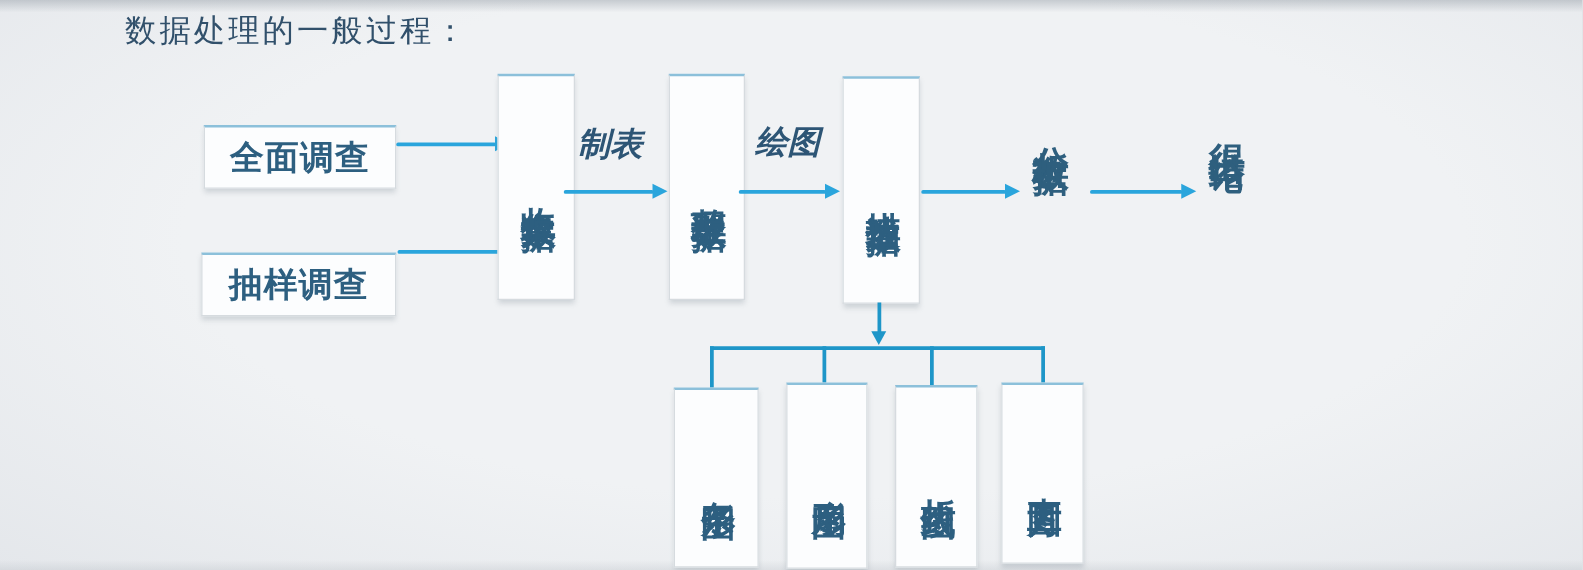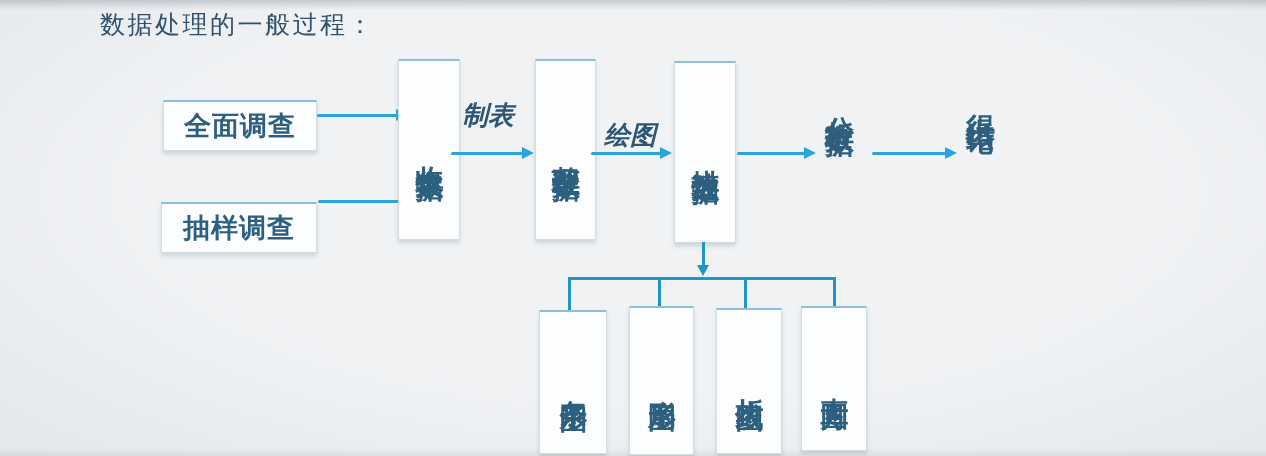--- a/index.html
+++ b/index.html
@@ -94,21 +94,21 @@
   <div class="box vbox" style="left:535px;top:59px;width:59px;height:178px;">
     <span class="vtext">整理数据</span>
   </div>
   <div class="box vbox" style="left:674px;top:61px;width:60px;height:179px;">
     <span class="vtext">描述数据</span>
   </div>
 
   <div class="edge-label" style="left:448px;top:98px;width:80px;">制表</div>
   <div class="arrow" style="left:451px;top:152px;width:72px;"></div>
 
-  <div class="edge-label" style="left:590px;top:118px;width:80px;">绘图</div>
+  <div class="edge-label" style="left:590px;top:96px;width:80px;">绘图</div>
   <div class="arrow" style="left:591px;top:152px;width:70px;"></div>
 
   <div class="arrow" style="left:737px;top:152px;width:68px;"></div>
 
   <div class="freestage" style="left:820px;top:94px;height:126px;">分析数据</div>
 
   <div class="arrow" style="left:872px;top:152px;width:74px;"></div>
 
   <div class="freestage" style="left:961px;top:91px;height:130px;">得出结论</div>
 

